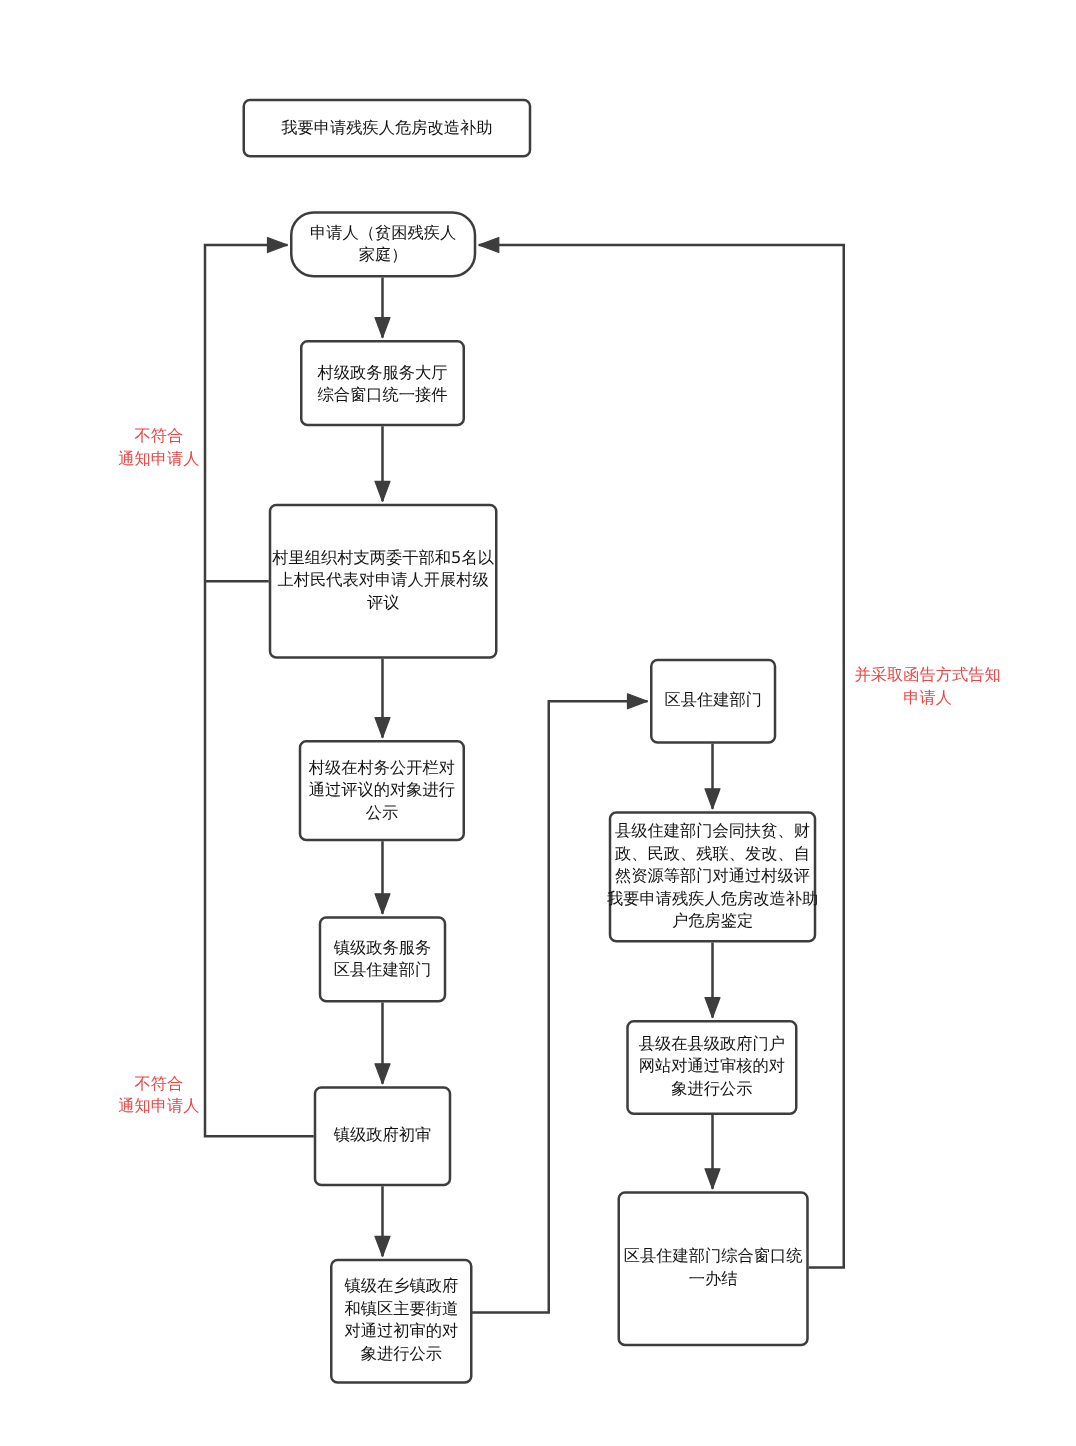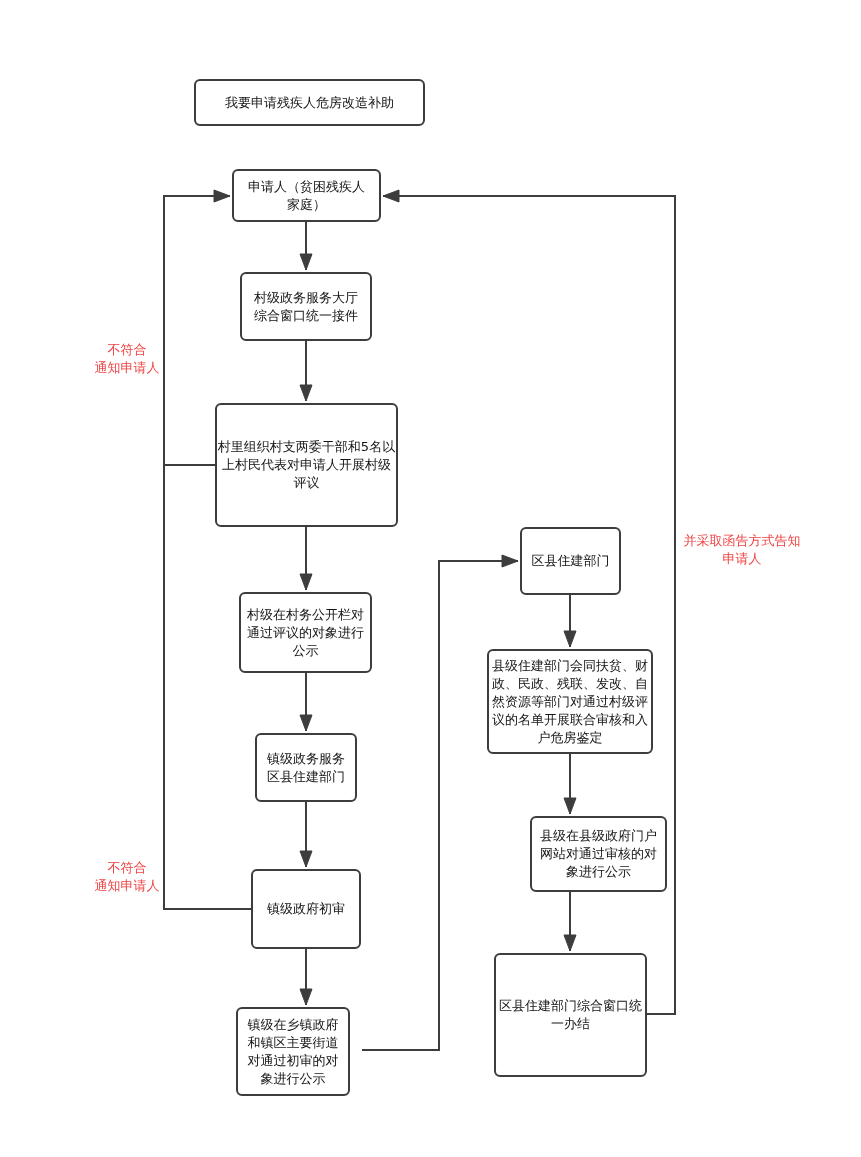--- a/index.html
+++ b/index.html
@@ -69,44 +69,44 @@
         <polyline points="215,465 164,465" fill="none" stroke="#3d3d3d" stroke-width="2" stroke-linejoin="miter"></polyline>
         <polyline points="362,1050 439,1050 439,561 518,561" fill="none" stroke="#3d3d3d" stroke-width="2" stroke-linejoin="miter" marker-end="url(#arrowhead)"></polyline>
         <polyline points="570,595 570,647" fill="none" stroke="#3d3d3d" stroke-width="2" stroke-linejoin="miter" marker-end="url(#arrowhead)"></polyline>
         <polyline points="570,754 570,814" fill="none" stroke="#3d3d3d" stroke-width="2" stroke-linejoin="miter" marker-end="url(#arrowhead)"></polyline>
         <polyline points="570,892 570,951" fill="none" stroke="#3d3d3d" stroke-width="2" stroke-linejoin="miter" marker-end="url(#arrowhead)"></polyline>
         <polyline points="647,1014 675,1014 675,196 383,196" fill="none" stroke="#3d3d3d" stroke-width="2" stroke-linejoin="miter" marker-end="url(#arrowhead)"></polyline>
       </g>
   </svg>
   <div id="nodes-layer">
       <div class="node" style="left: 194px; top: 79px; width: 231px; height: 47px;"><span>我要申请残疾人危房改造补助</span></div>
-      <div class="node" style="left: 232px; top: 169px; width: 149px; height: 53px;"><span>申请人（贫困残疾人
+      <div class="node" style="left: 232px; top: 169px; width: 149px; height: 53px; border-radius: 19px;"><span>申请人（贫困残疾人
 家庭）</span></div>
       <div class="node" style="left: 240px; top: 272px; width: 132px; height: 69px; font-family: Liberation Serif, serif;"><span>村级政务服务大厅
 综合窗口统一接件</span></div>
       <div class="node" style="left: 215px; top: 403px; width: 183px; height: 124px;"><span>村里组织村支两委干部和5名以
 上村民代表对申请人开展村级
 评议</span></div>
       <div class="node" style="left: 239px; top: 592px; width: 133px; height: 81px; text-align: center;"><span>村级在村务公开栏对
 通过评议的对象进行
 公示</span></div>
       <div class="node" style="left: 255px; top: 733px; width: 102px; height: 69px;"><span>镇级政务服务
 区县住建部门</span></div>
       <div class="node" style="left: 251px; top: 869px; width: 110px; height: 80px;"><span>镇级政府初审</span></div>
-      <div class="node" style="left: 236px; top: 1007px; width: 114px; height: 89px;"><span>镇级在乡镇政府
+      <div class="node" style="left: 264px; top: 1007px; width: 114px; height: 100px; font-family: Liberation Mono, monospace;"><span>镇级在乡镇政府
 和镇区主要街道
 对通过初审的对
 象进行公示</span></div>
       <div class="node" style="left: 520px; top: 527px; width: 101px; height: 68px;"><span>区县住建部门</span></div>
       <div class="node" style="left: 487px; top: 649px; width: 166px; height: 105px;"><span>县级住建部门会同扶贫、财
 政、民政、残联、发改、自
 然资源等部门对通过村级评
-议的名单开展联合审核和入
+我要申请残疾人危房改造补助
 户危房鉴定</span></div>
-      <div class="node" style="left: 501px; top: 816px; width: 137px; height: 76px; margin-left: 29px;"><span>县级在县级政府门户
+      <div class="node" style="left: 501px; top: 816px; width: 137px; height: 76px;"><span>县级在县级政府门户
 网站对通过审核的对
 象进行公示</span></div>
       <div class="node" style="left: 494px; top: 953px; width: 153px; height: 124px;"><span>区县住建部门综合窗口统
 一办结</span></div>
     </div>
   <div id="labels-layer">
       <div class="edge-label" style="left: 127px; top: 359px;">不符合
 通知申请人</div>
       <div class="edge-label" style="left: 127px; top: 877px;">不符合
 通知申请人</div>

